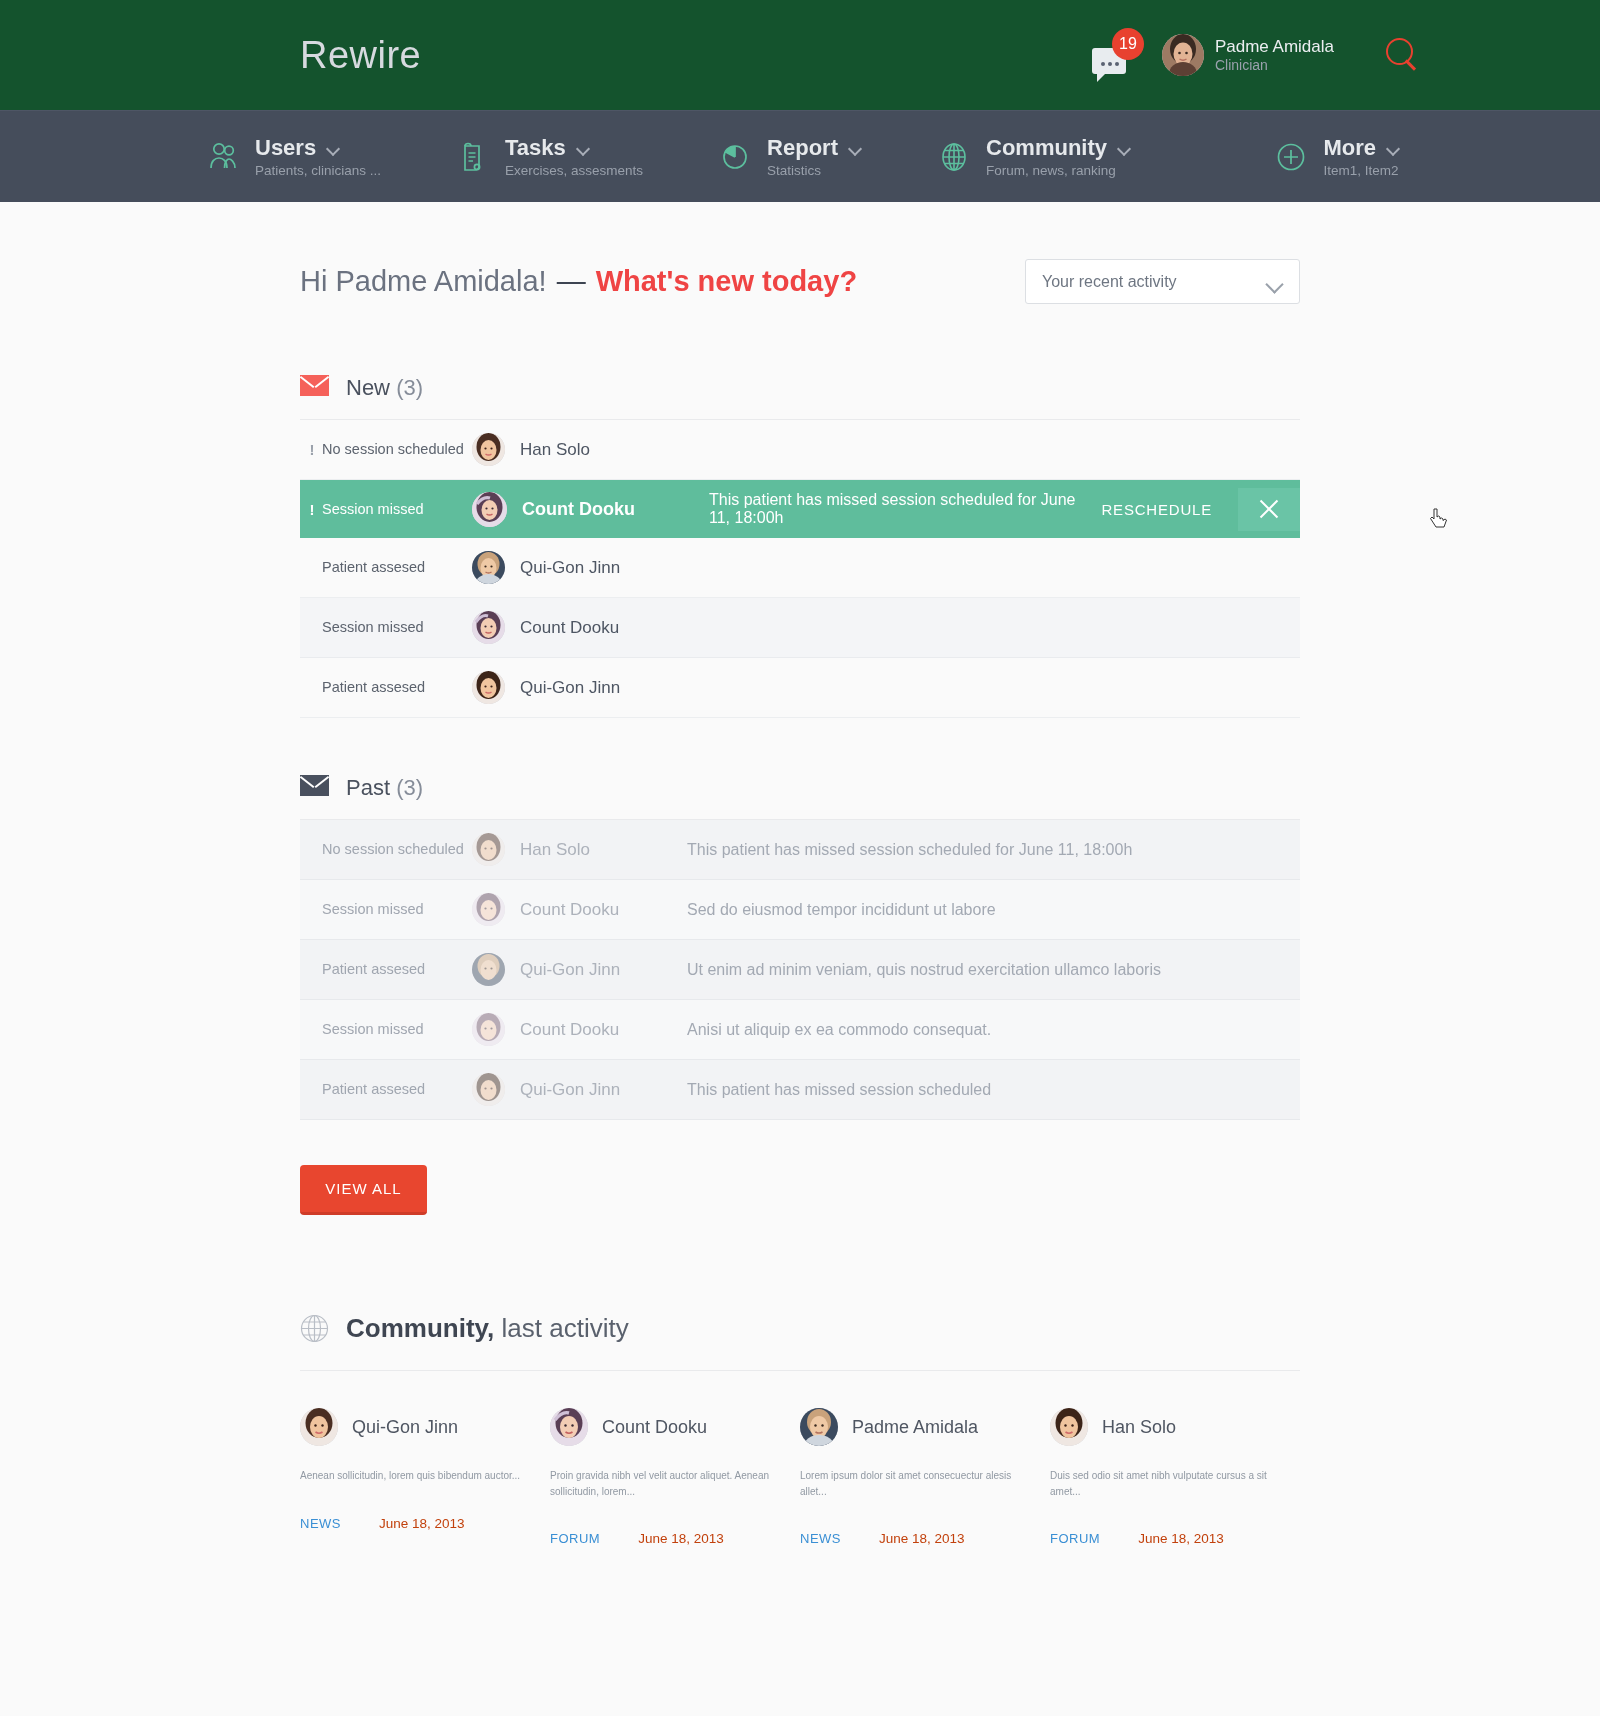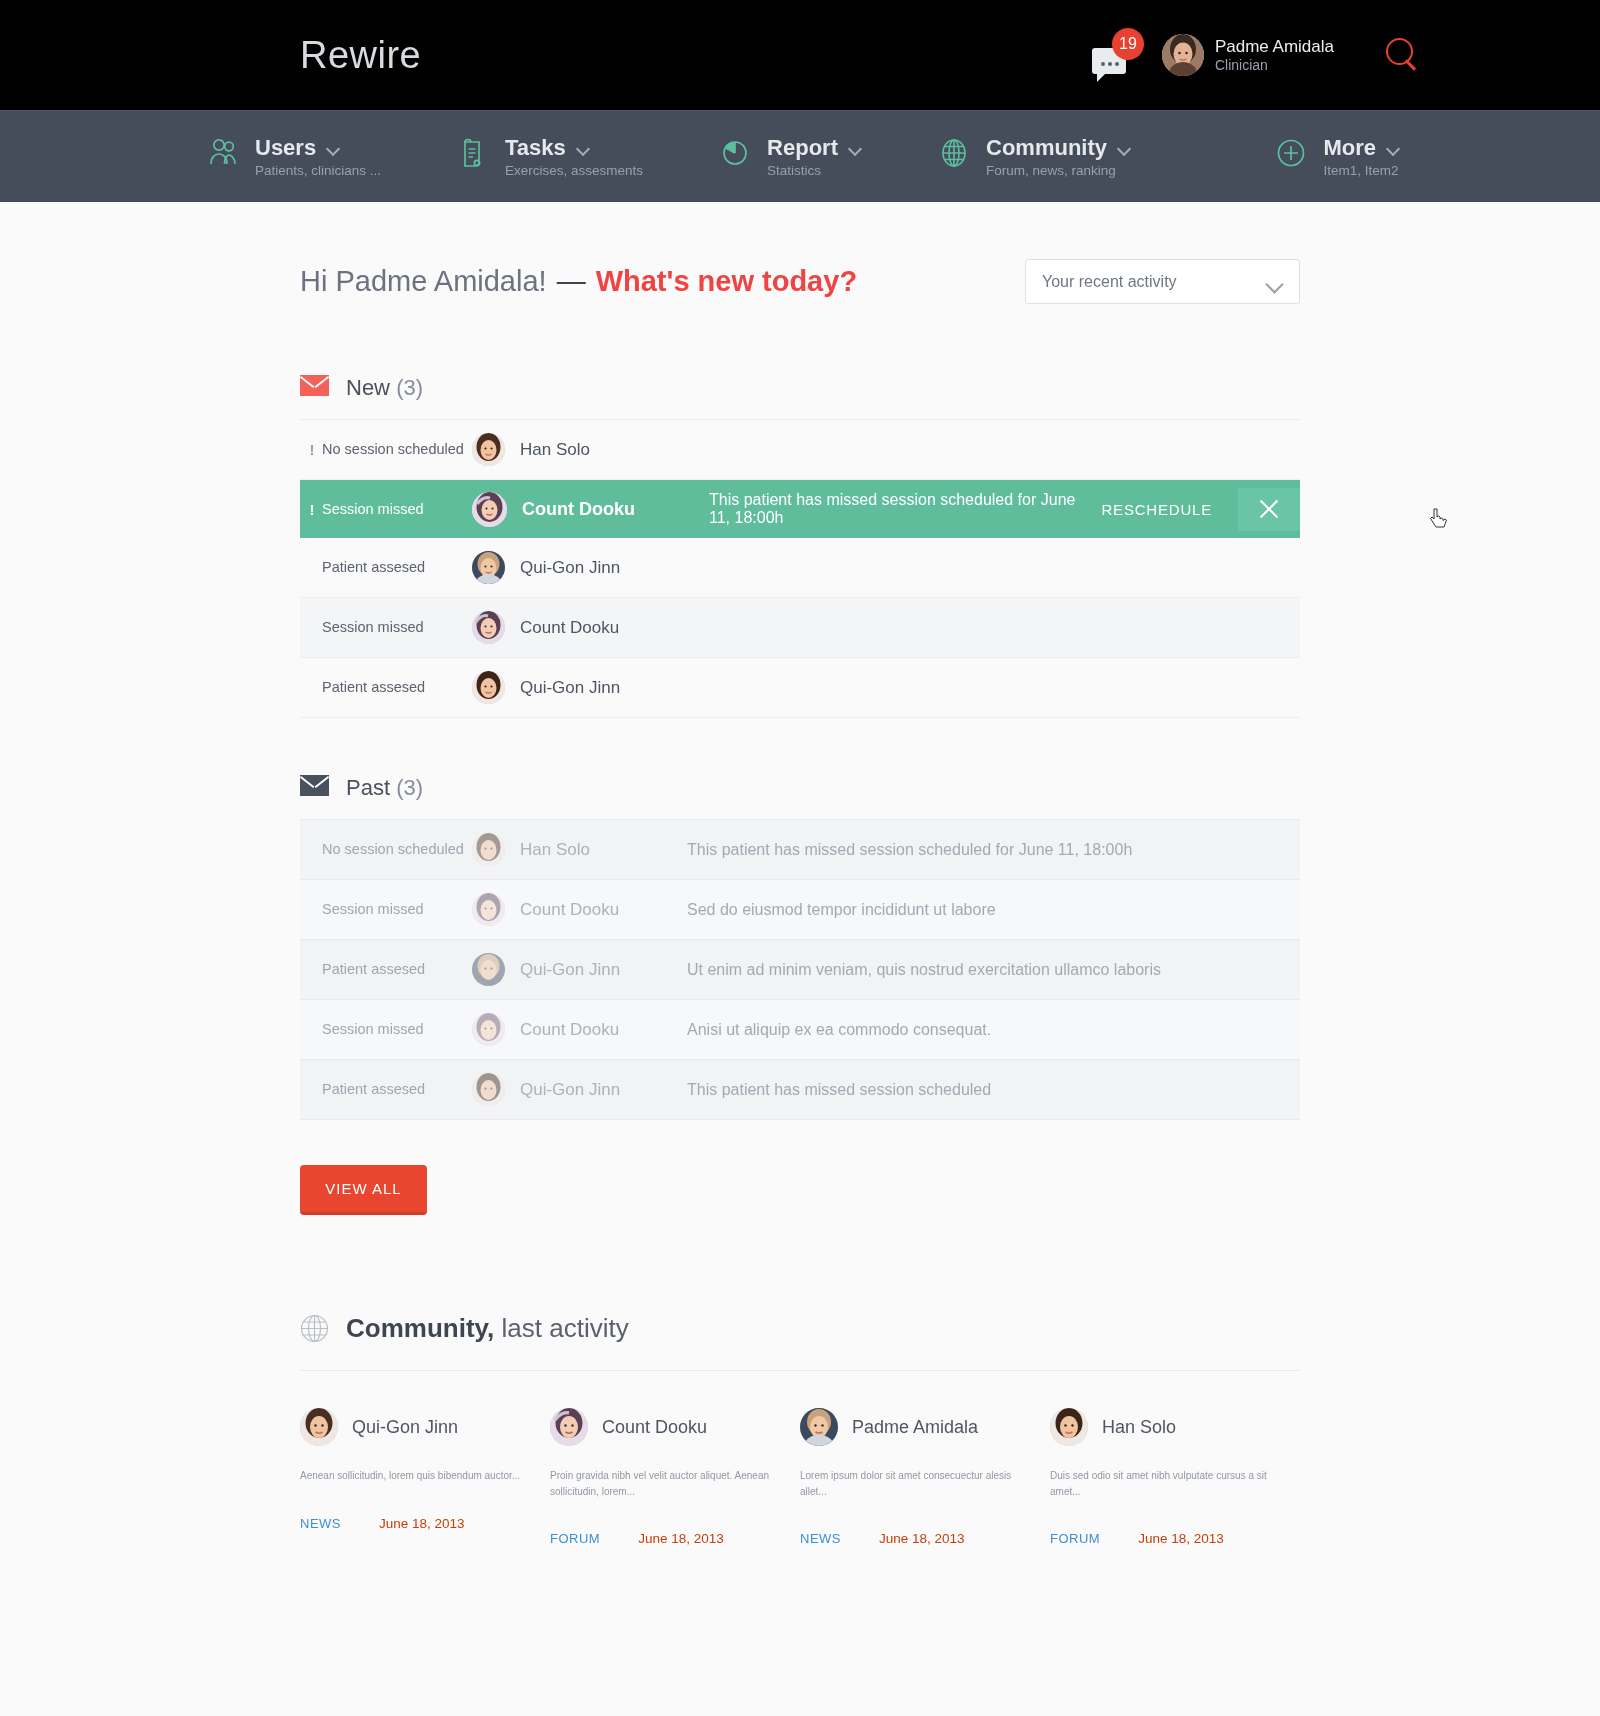--- a/index.html
+++ b/index.html
@@ -6,21 +6,21 @@
   html, body {
     width: 1600px;
     background: #fafafa;
     font-family: "Liberation Sans", sans-serif;
   }
   body { width: 1600px; min-height: 1716px; position: relative; }
 
   
   .topbar {
     height: 110px;
-    background: #000000;
+    background: #14532d;
     position: relative;
   }
   .topbar-inner {
     width: 1000px;
     margin: 0 auto;
     height: 110px;
     position: relative;
     display: flex;
     align-items: center;
   }
@@ -101,21 +101,21 @@
   .navbar-inner {
     width: 1200px;
     margin: 0 auto;
     height: 92px;
     display: flex;
     align-items: center;
     padding-left: 5px;
   }
   .nav-item {
     display: flex;
-    align-items: flex-start;
+    align-items: center;
     gap: 14px;
     cursor: pointer;
     margin-right: 74px;
   }
   .nav-item:last-child { margin-right: 0; }
   .nav-icon { width: 36px; height: 36px; flex: none; }
   .nav-icon svg { display: block; }
   .nav-text { line-height: 1.15; }
   .nav-title-row { display: flex; align-items: center; gap: 11px; }
   .nav-title {

